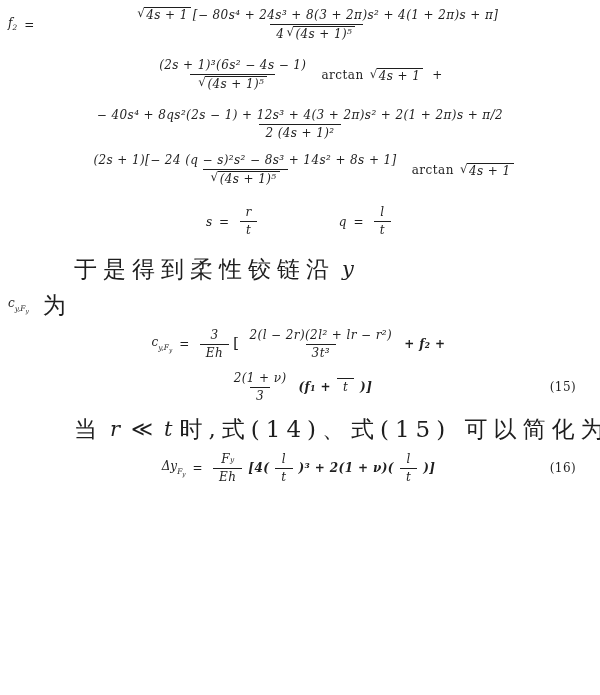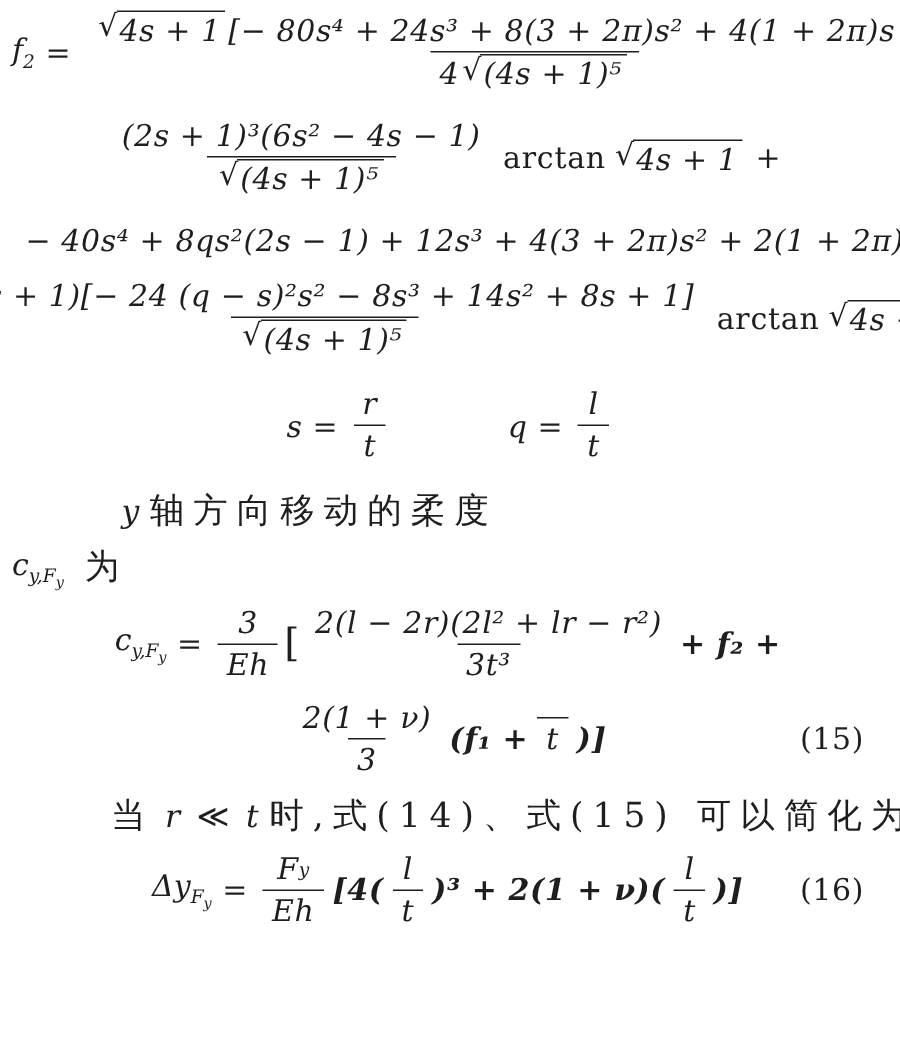--- a/index.html
+++ b/index.html
@@ -2,21 +2,21 @@
 <html><head>
 <meta charset="utf-8">
 <style>
   html,body { margin:0; padding:0; background:#ffffff; }
   .page {
     position:relative; width:600px; height:695px; overflow:hidden;
     box-sizing:border-box; padding:4px 8px 0 8px;
     color:#1e1e1e;
     font-family:"DejaVu Serif","Liberation Serif",serif;
   }
-  .math { font-size:20px; font-style:italic; letter-spacing:0.4px; }
+  .math { font-size:12px; font-style:italic; letter-spacing:0.4px; }
   .mrow { display:flex; align-items:center; white-space:nowrap; position:relative; }
   .center { justify-content:center; }
   .grow-center { flex:1; display:flex; justify-content:center; align-items:center; }
   .frac { display:inline-flex; flex-direction:column; align-items:center; margin:0 3px; }
   .num, .den { display:flex; align-items:center; justify-content:center; padding:1px 6px; line-height:1.25; }
   .den { border-top:1.7px solid #1e1e1e; }
   .sqrt { display:inline-flex; align-items:flex-start; margin:0 2px; }
   .rad { font-style:normal; line-height:1.05; margin-right:-1px; }
   .radarg { border-top:1.7px solid #1e1e1e; padding:0 3px 0 2px; }
   .op { font-style:normal; padding:0 7px; }
@@ -78,20 +78,21 @@
         <span class="rad">√</span>
         <span class="radarg">4s + 1</span>
       </span>
     <span class="op">+</span>
   </div>
 
   <div class="mrow math mt14">
     <span class="grow-center">
       <span class="frac">
         <span class="num">− 40s⁴ + 8qs²(2s − 1) + 12s³ + 4(3 + 2π)s² + 2(1 + 2π)s + π/2</span>
+        <span class="den">2 (4s + 1)²</span>
       </span>
     </span>
 
   </div>
 
 
   <div class="mrow math center mt10">
     <span class="frac">
       <span class="num">(2s + 1)[− 24 (q − s)²s² − 8s³ + 14s² + 8s + 1]</span>
       <span class="den">
@@ -121,22 +122,22 @@
       <span class="msym">q</span>
       <span class="op">=</span>
       <span class="frac">
         <span class="num">l</span>
         <span class="den">t</span>
       </span>
     </span>
   </div>
 
   <div class="cn indent mt16">
+    <span>于是得到柔性铰链沿</span>
       <span class="ivar">y</span>
-      <span>轴方向移动的柔度</span>
   </div>
 
   <div class="cn mt6">
     <span class="msym math"><span>c</span><sub><span>y,F</span><sub><span>y</span></sub></sub></span>
     <span style="margin-left:14px">为</span>
   </div>
 
   <div class="mrow math center mt6">
     <span class="msym"><span>c</span><sub><span>y,F</span><sub><span>y</span></sub></sub></span>
     <span class="op">=</span>

